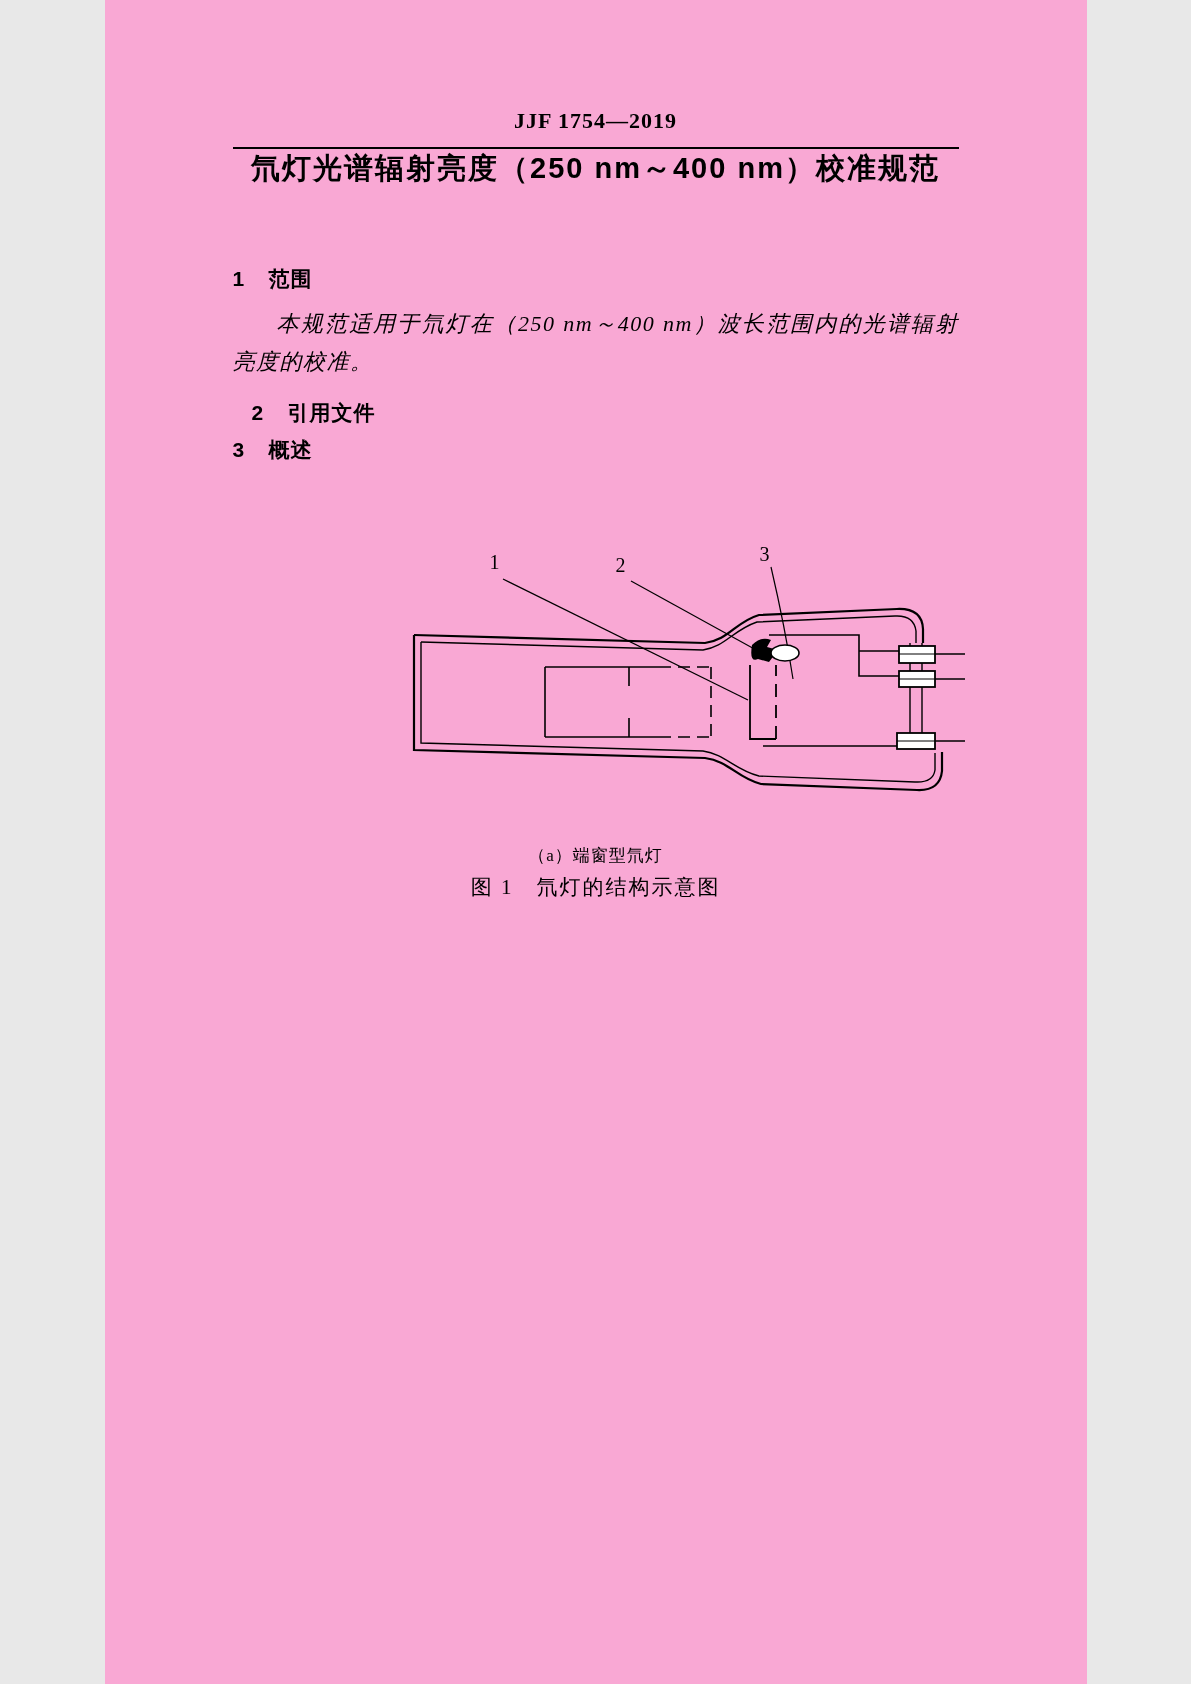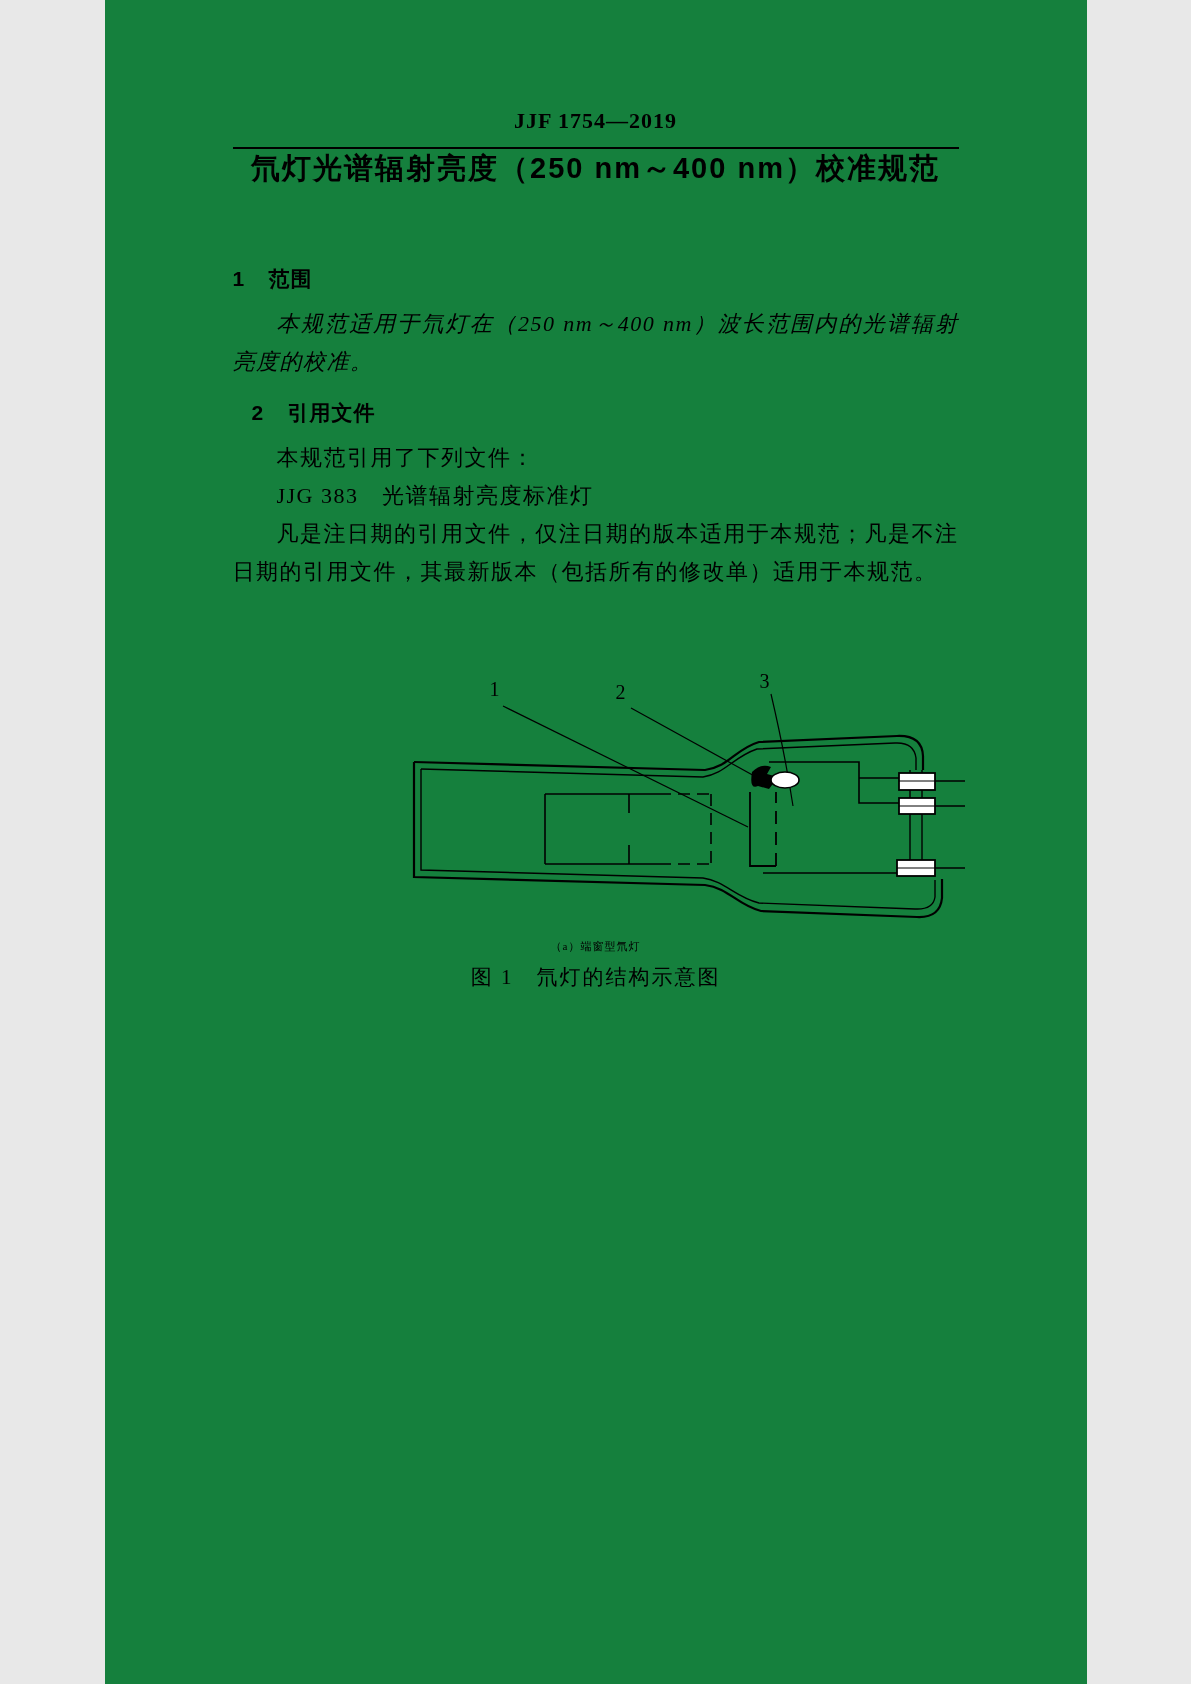--- a/index.html
+++ b/index.html
@@ -1,20 +1,20 @@
 <!DOCTYPE html>
 <html><head>
 <meta charset="utf-8">
 <style>
   html, body { margin:0; padding:0; background:#e8e8e8; }
   .page {
     position:relative;
     width:982px; height:1684px;
     margin:0 auto;
-    background:#15803d;
+    background:#f9a8d4;
     color:#000;
     font-family:"Liberation Serif","DejaVu Serif",serif;
     overflow:hidden;
   }
   .content { margin:0 128px; }
 
   .doc-header {
     padding-top:108px;
     text-align:center;
     font-size:22px;
@@ -67,23 +67,23 @@
     font-size:20px;
     line-height:22px;
     width:20px;
     text-align:center;
   }
   #part-label-1 { left:80px;  top:2px; }
   #part-label-2 { left:206px; top:5px; }
   #part-label-3 { left:350px; top:-6px; }
 
   .subcaption {
-    margin-top:14px;
+    margin-top:51px;
     text-align:center;
-    font-size:11px;
+    font-size:17px;
     line-height:22px;
     letter-spacing:1px;
   }
   .figcaption {
     margin-top:6px;
     text-align:center;
     font-size:21px;
     line-height:29px;
     letter-spacing:2px;
     font-family:Liberation Serif, serif;
@@ -107,26 +107,24 @@
     <div class="doc-title">氘灯光谱辐射亮度（250 nm～400 nm）校准规范</div>
 
     <div class="sec-head" id="sec1-head">
       <span class="num">1</span><span>范围</span>
     </div>
     <p class="body-p" id="sec1-p">本规范适用于氘灯在（250 nm～400 nm）波长范围内的光谱辐射亮度的校准。</p>
 
     <div class="sec-head" id="sec2-head">
       <span class="num">2</span><span>引用文件</span>
     </div>
-    <div id="sec2-body">
-      <p class="body-p">本规范引用了下列文件：</p>
-      <p class="body-p">JJG 383　光谱辐射亮度标准灯</p>
-      <p class="body-p">凡是注日期的引用文件，仅注日期的版本适用于本规范；凡是不注日期的引用文件，其最新版本（包括所有的修改单）适用于本规范。</p>
+
+    <div class="sec-head" id="sec3-head">
+      <span class="num">3</span><span>概述</span>
     </div>
-
 
     <div class="figure-wrap">
       <div class="part-label" id="part-label-1">1</div>
       <div class="part-label" id="part-label-2">2</div>
       <div class="part-label" id="part-label-3">3</div>
 
       <svg viewBox="0 0 560 245" width="560" height="245">
 
         <g stroke="#000" fill="none" stroke-width="1.2">
           <path d="M 98,30 L 343,151"></path>

